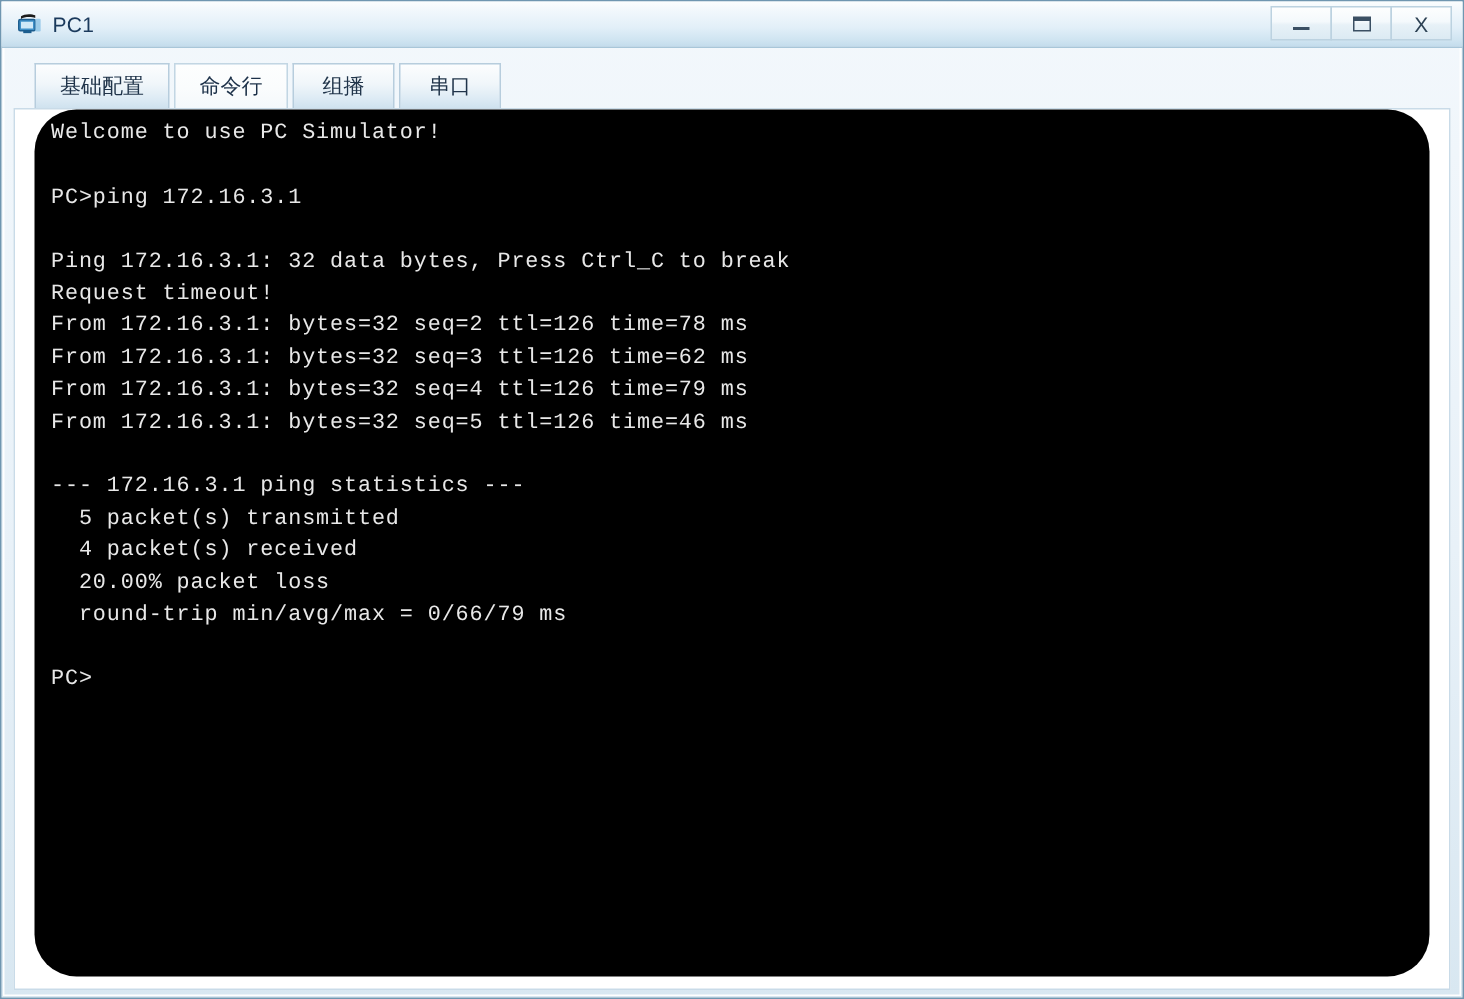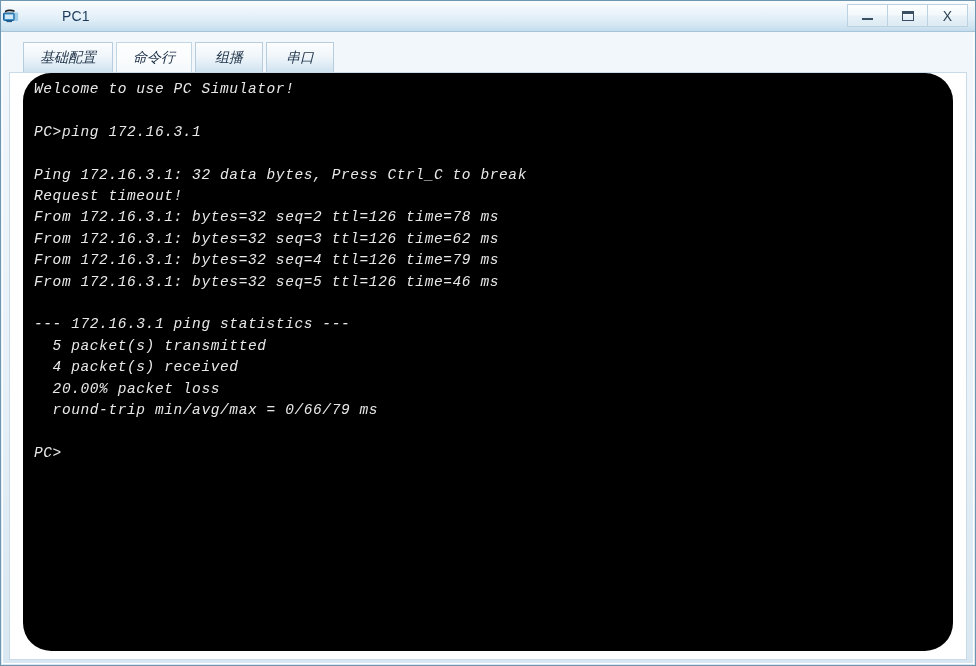--- a/index.html
+++ b/index.html
@@ -36,22 +36,22 @@
   
   .titlebar {
     position: relative;
     height: 31px;
     flex: 0 0 31px;
     background: linear-gradient(to bottom,
         #fbfdfe 0%, #f2f8fc 18%, #e2eff8 58%, #cfe4f1 86%, #c3dcec 100%);
     border-bottom: 1px solid #a8c6d9;
     display: flex;
     align-items: center;
-    box-sizing: border-box;
-    gap: 36px;
+    padding-left: 9px;
+    box-sizing: border-box;
   }
   .title-icon {
     width: 20px;
     height: 20px;
     flex: 0 0 20px;
     margin-right: 5px;
     position: relative;
   }
   .title-text {
     font-size: 14px;
@@ -102,21 +102,20 @@
   }
 
   
   .body-area {
     flex: 1 1 auto;
     position: relative;
     padding: 8px 8px 5px 8px;
     box-sizing: border-box;
     display: flex;
     flex-direction: column;
-    font-style: italic;
   }
   .tabpanel {
     flex: 1 1 auto;
     display: flex;
     flex-direction: column;
     position: relative;
   }
   .tabstrip {
     height: 32px;
     flex: 0 0 32px;

